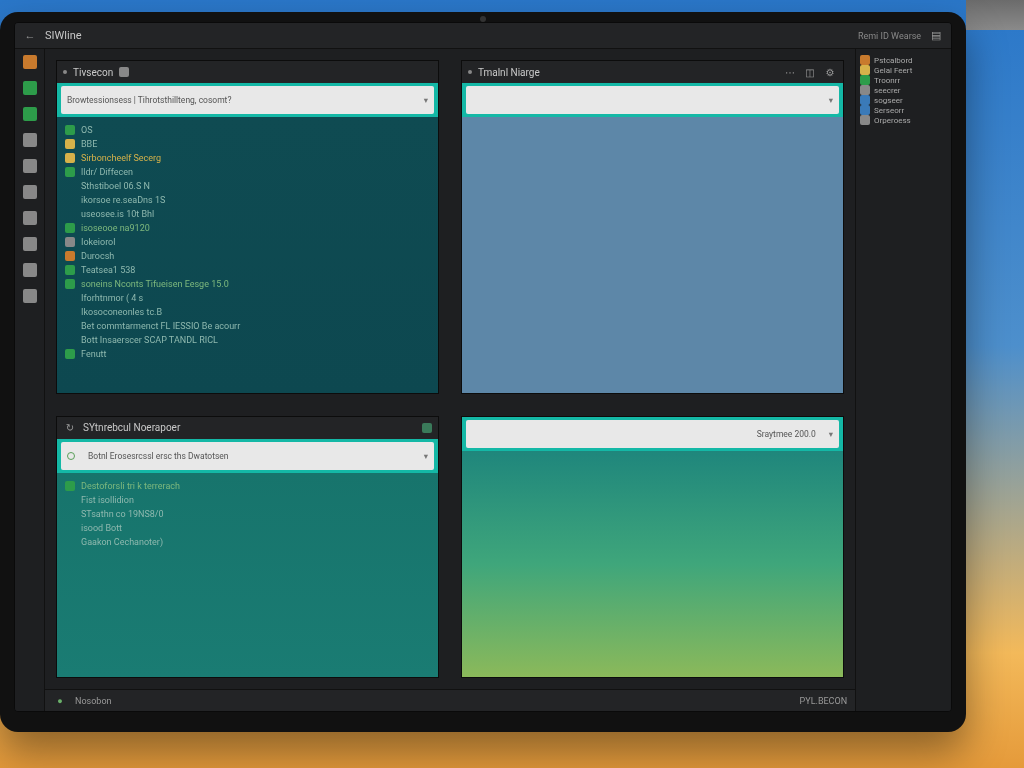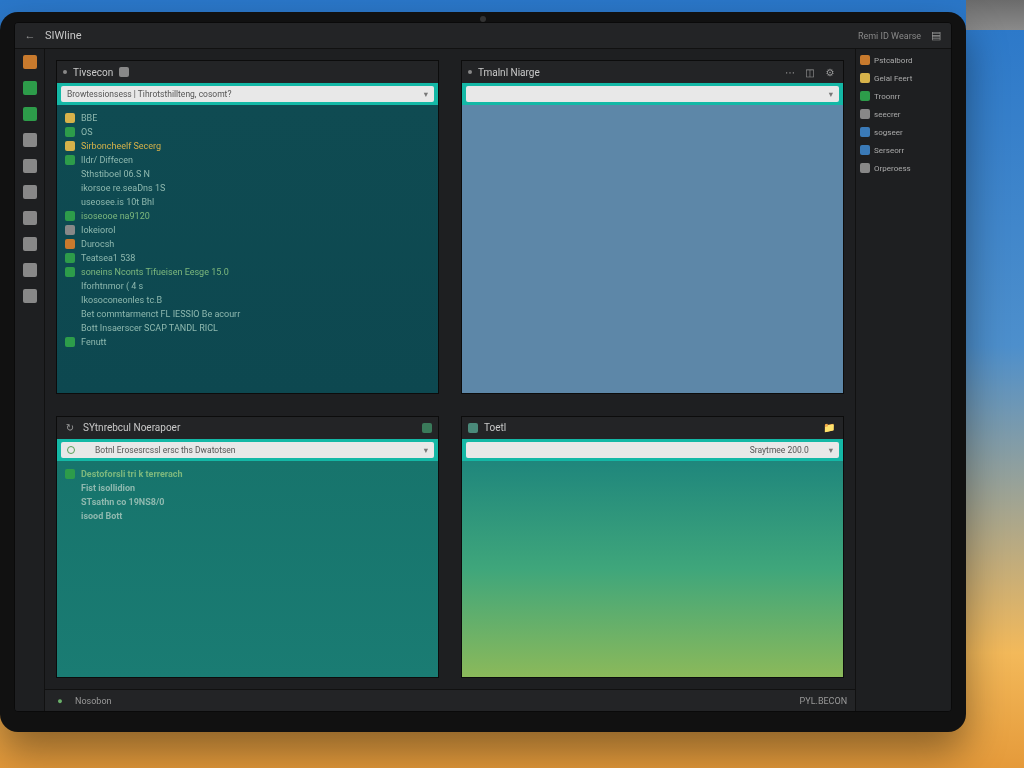--- a/index.html
+++ b/index.html
@@ -38,45 +38,45 @@
   
   .body { flex:1; display:flex; min-height:0; }
   .activitybar {
     width:30px; background:#1e1f21; display:flex; flex-direction:column;
     align-items:center; padding-top:6px; gap:12px; border-right:1px solid #111;
   }
   .activitybar .sq { width:14px; height:14px; border-radius:2px; }
   .center { flex:1; display:flex; flex-direction:column; min-width:0; }
   .rightpanel {
     width:96px; background:#1e1f21; border-left:1px solid #111;
-    display:flex; flex-direction:column; padding:6px 4px; gap:8px; font-size:8px; color:#aaa;
+    display:flex; flex-direction:column; padding:6px 4px; font-size:8px; color:#aaa;
   }
   .rightpanel .item { display:flex; align-items:center; gap:4px; cursor:pointer; }
   .rightpanel .sq { width:10px; height:10px; border-radius:2px; flex-shrink:0; }
 
   
   .row { display:flex; min-height:0; }
   .row.top { flex:1.25; }
   .row.bot { flex:1; }
   .pane { flex:1; display:flex; flex-direction:column; min-width:0; min-height:0;
     border:1px solid #0c0c0c; margin:11px; background:#14b8a6; }
   .pane-tabs { height:22px; display:flex; align-items:center; padding:0 6px; gap:6px;
     font-size:10px; color:#c9c9c9; background:#232426; }
   .pane-tabs .dot { width:4px; height:4px; border-radius:50%; background:#888; }
   .pane-tabs .tabicon { width:10px; height:10px; background:#888; border-radius:2px; }
   .pane-tabs .spacer { flex:1; }
-  .addr { height:16px; margin:3px 4px; background:#e8e8e8;
+  .addr { height:28px; margin:3px 4px; background:#e8e8e8;
     border-radius:2px; display:flex; align-items:center; padding:0 6px;
-    font-size:8.5px; color:#555; gap:20px; }
+    font-size:8.5px; color:#555; gap:13px; }
   .addr .circ { width:8px; height:8px; border:1.5px solid #5aa05a; border-radius:50%; flex-shrink:0; }
   .addr .drop { margin-left:auto; color:#777; }
   .content { flex:1; overflow:hidden; }
   .content.teal-dark { background:linear-gradient(180deg,#0f4b52 0%, #0d4850 100%); }
   .content.blue-flat { background:#5d87a8; }
-  .content.teal-mid { background:linear-gradient(180deg,#17746c 0%, #1a7c73 100%);font-weight:bold; }
+  .content.teal-mid { background:linear-gradient(180deg,#17746c 0%, #1a7c73 100%); }
   .content.teal-grad { background:linear-gradient(180deg,#1f867c 0%, #3fa67b 50%, #8bb95a 100%); }
   .codelines { padding:6px 8px; font-family: ui-monospace,Consolas,monospace; font-size:9px;
     line-height:14px; color:#8fb9af; }
   .codelines .l { display:flex; gap:6px; align-items:center; }
   .codelines .gutter { width:10px; height:10px; border-radius:2px; flex-shrink:0; }
   .kw { color:#d6b24a; }
   .str { color:#7db87d; }
 
   
   .statusbar {
@@ -137,26 +137,26 @@
               <span>Tivsecon</span>
               <span class="tabicon"></span>
             </div>
             <div class="addr">
               <span>Browtessionsess | Tihrotsthillteng, cosomt?</span>
               <span class="drop">▾</span>
             </div>
             <div class="content teal-dark">
               <div class="codelines" id="lines-tl">
                   <div class="l">
+                    <span class="gutter" style="background: rgb(45, 156, 74);"></span>
+                    <span>OS</span>
+                  </div>
+                  <div class="l">
                     <span class="gutter" style="background: rgb(214, 178, 74);"></span>
                     <span>BBE</span>
-                  </div>
-                  <div class="l">
-                    <span class="gutter" style="background: rgb(45, 156, 74);"></span>
-                    <span>OS</span>
                   </div>
                   <div class="l">
                     <span class="gutter" style="background: rgb(214, 178, 74);"></span>
                     <span class="kw">Sirboncheelf  Secerg</span>
                   </div>
                   <div class="l">
                     <span class="gutter" style="background: rgb(45, 156, 74);"></span>
                     <span>lldr/ Diffecen</span>
                   </div>
                   <div class="l">
@@ -255,31 +255,29 @@
                     <span>Fist isollidion</span>
                   </div>
                   <div class="l">
                     <span class="gutter" style="background: transparent;"></span>
                     <span>STsathn co  19NS8/0</span>
                   </div>
                   <div class="l">
                     <span class="gutter" style="background: transparent;"></span>
                     <span>isood Bott</span>
                   </div>
+                  <div class="l">
+                    <span class="gutter" style="background: transparent;"></span>
+                    <span>Gaakon Cechanoter)</span>
+                  </div>
                 </div>
             </div>
           </div>
 
           <div class="pane">
-            <div class="pane-tabs">
-              <span class="tabicon" style="background:#4a8a7a"></span>
-              <span>Toetl</span>
-              <span class="spacer"></span>
-              <span class="iconbtn">📁</span>
-            </div>
             <div class="addr">
               <span class="spacer" style="flex:1"></span>
               <span>Sraytmee  200.0</span>
               <span class="drop">▾</span>
             </div>
             <div class="content teal-grad"></div>
           </div>
         </div>
 
         <div class="statusbar">

